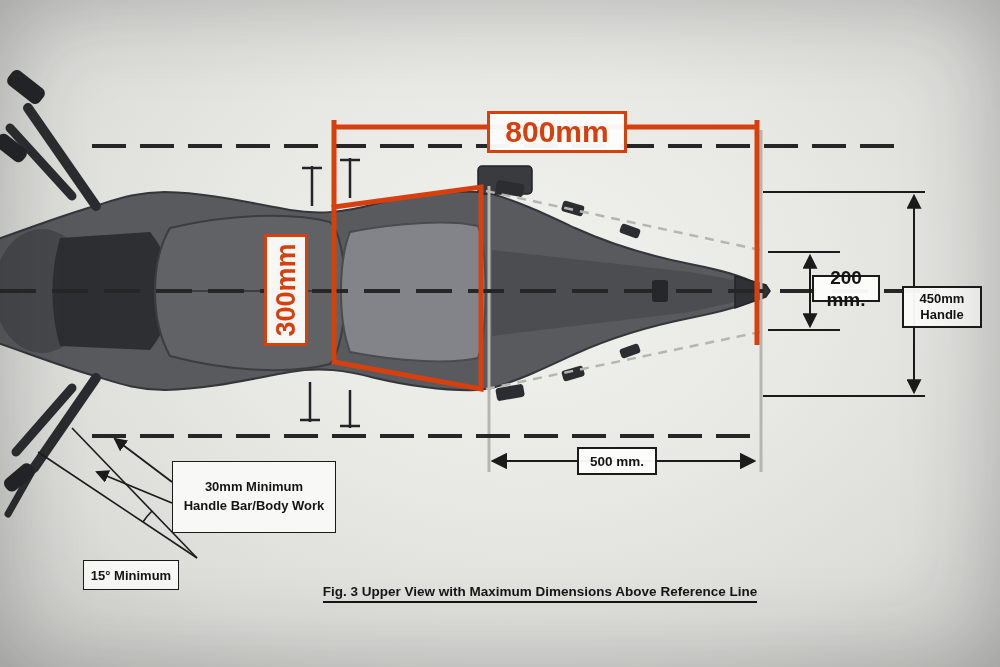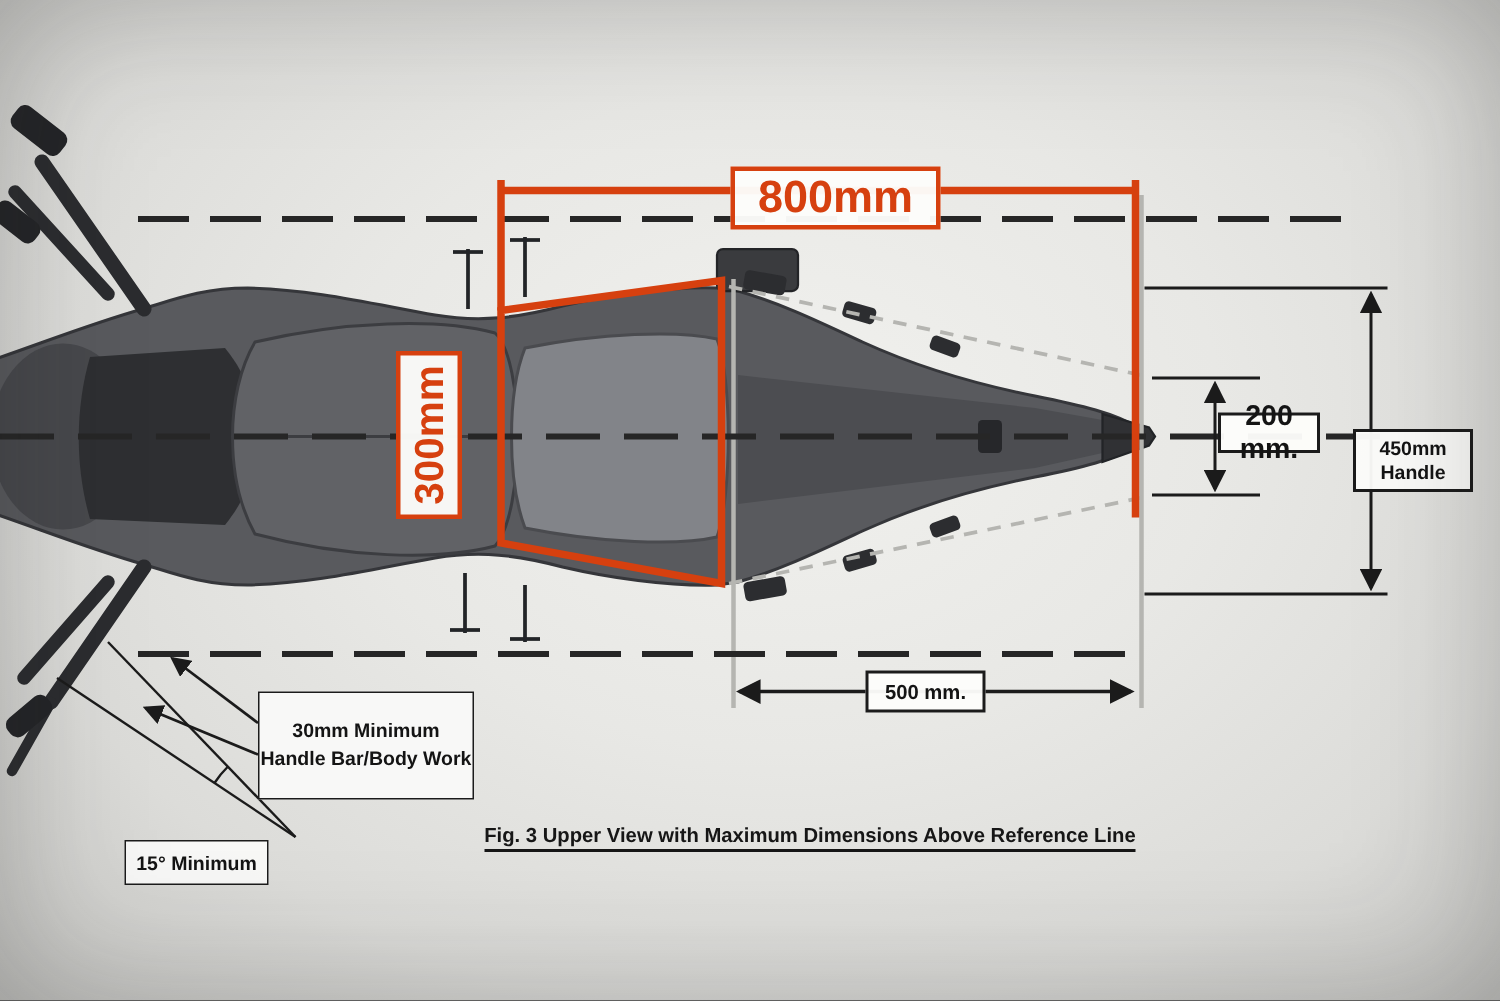--- a/index.html
+++ b/index.html
@@ -27,29 +27,29 @@
   .dim-300{
     left:230px; top:268px; width:112px; height:44px; font-size:27px;
     transform:rotate(-90deg);
   }
   .dim-200{ left:812px; top:275px; width:68px; height:27px; font-size:19px; }
   .dim-450{ left:902px; top:286px; width:80px; height:42px; font-size:13px;
             flex-direction:column; line-height:1.25; }
   .dim-500{ left:577px; top:447px; width:80px; height:28px; font-size:13.5px; }
 
   .note-clearance{
-    left:172px; top:461px; width:144px; height:72px; font-size:13px;
+    left:172px; top:461px; width:164px; height:72px; font-size:13px;
     flex-direction:column; line-height:1.45; border-width:1.5px;
     background:rgba(250,250,248,.92);
   }
   .note-angle{ left:83px; top:560px; width:96px; height:30px; font-size:13px;
                border-width:1.5px; background:rgba(250,250,248,.92);align-items:center; }
 
   .caption{
-    position:absolute; left:250px; top:549px; width:580px; text-align:center;
+    position:absolute; left:250px; top:584px; width:580px; text-align:center;
     font-size:13.5px; font-weight:700; color:#161616;
   }
   .caption span{ border-bottom:2px solid #161616; padding-bottom:2px; }
 </style>
 </head>
 <body>
 
 <div class="stage">
 
   <svg class="diagram" width="1000" height="667" viewBox="0 0 1000 667">

